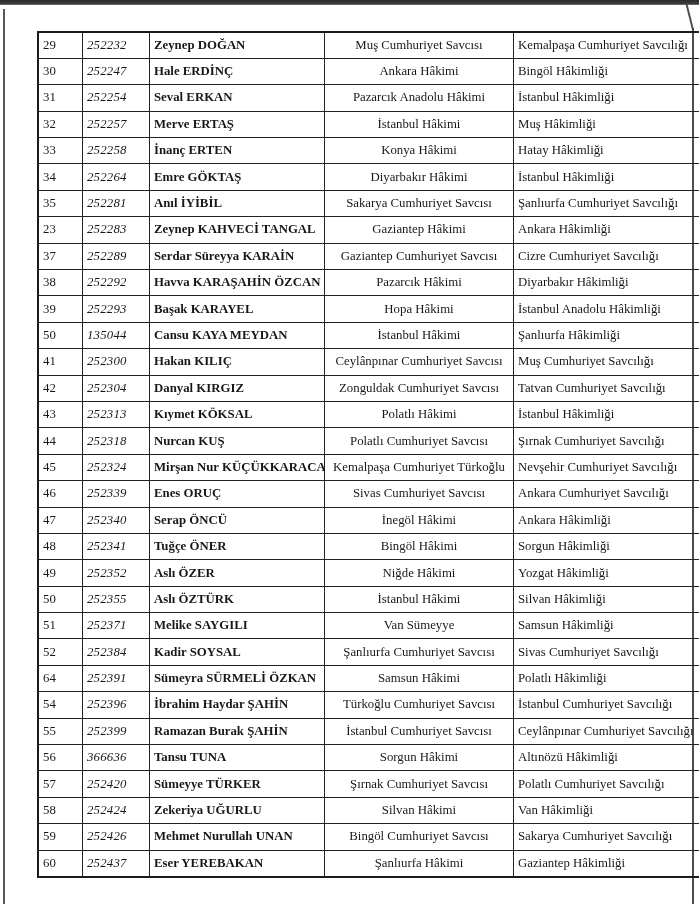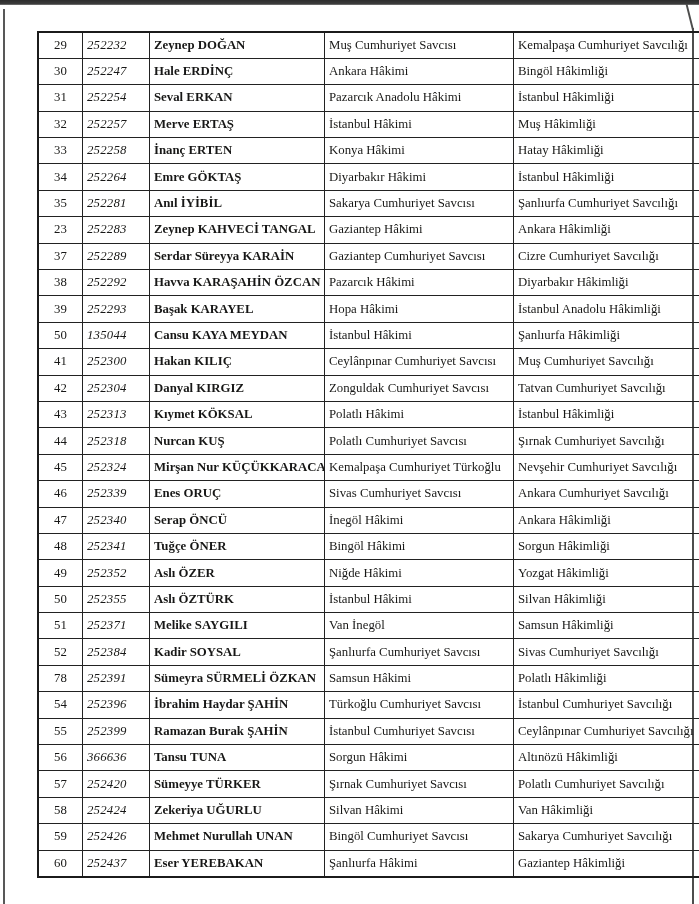--- a/index.html
+++ b/index.html
@@ -43,24 +43,24 @@
   table.doc-table td{
     border:1.5px solid #262626;
     font-size:12.8px;
     color:#1b1b1b;
     vertical-align:middle;
     padding:0 4px;
     white-space:nowrap;
     overflow:hidden;
   }
   table.doc-table tr{height:26.4px;}
-  td.c-no{width:35px;text-align:center;padding:0;font-size:13px;}
+  td.c-no{width:35px;padding:0;font-size:13px;}
   td.c-id{width:58px;padding:0 2px 0 5px;font-size:13px;letter-spacing:.2px;font-style:italic;}
   td.c-name{width:166px;padding:0 2px 0 5px;font-weight:bold;}
-  td.c-from{width:180px;padding:0 2px 0 5px;}
+  td.c-from{width:180px;padding:0 2px 0 5px;text-align:center;}
   td.c-to{width:184px;padding:0 2px 0 5px;}
 </style>
 </head>
 <body>
 
 <div class="page">
   <div class="scan-top-edge"></div>
   <div class="scan-left-edge"></div>
   <div class="scan-right-curve"></div>
   <div class="scan-right-edge"></div>
@@ -218,32 +218,32 @@
     <td class="c-no">50</td>
     <td class="c-id">252355</td>
     <td class="c-name">Aslı ÖZTÜRK</td>
     <td class="c-from">İstanbul Hâkimi</td>
     <td class="c-to">Silvan Hâkimliği</td>
   </tr>
         <tr>
     <td class="c-no">51</td>
     <td class="c-id">252371</td>
     <td class="c-name">Melike SAYGILI</td>
-    <td class="c-from">Van İnegöl</td>
+    <td class="c-from">Van Sümeyye</td>
     <td class="c-to">Samsun Hâkimliği</td>
   </tr>
         <tr>
     <td class="c-no">52</td>
     <td class="c-id">252384</td>
     <td class="c-name">Kadir SOYSAL</td>
     <td class="c-from">Şanlıurfa Cumhuriyet Savcısı</td>
     <td class="c-to">Sivas Cumhuriyet Savcılığı</td>
   </tr>
         <tr>
-    <td class="c-no">78</td>
+    <td class="c-no">64</td>
     <td class="c-id">252391</td>
     <td class="c-name">Sümeyra SÜRMELİ ÖZKAN</td>
     <td class="c-from">Samsun Hâkimi</td>
     <td class="c-to">Polatlı Hâkimliği</td>
   </tr>
         <tr>
     <td class="c-no">54</td>
     <td class="c-id">252396</td>
     <td class="c-name">İbrahim Haydar ŞAHİN</td>
     <td class="c-from">Türkoğlu Cumhuriyet Savcısı</td>

